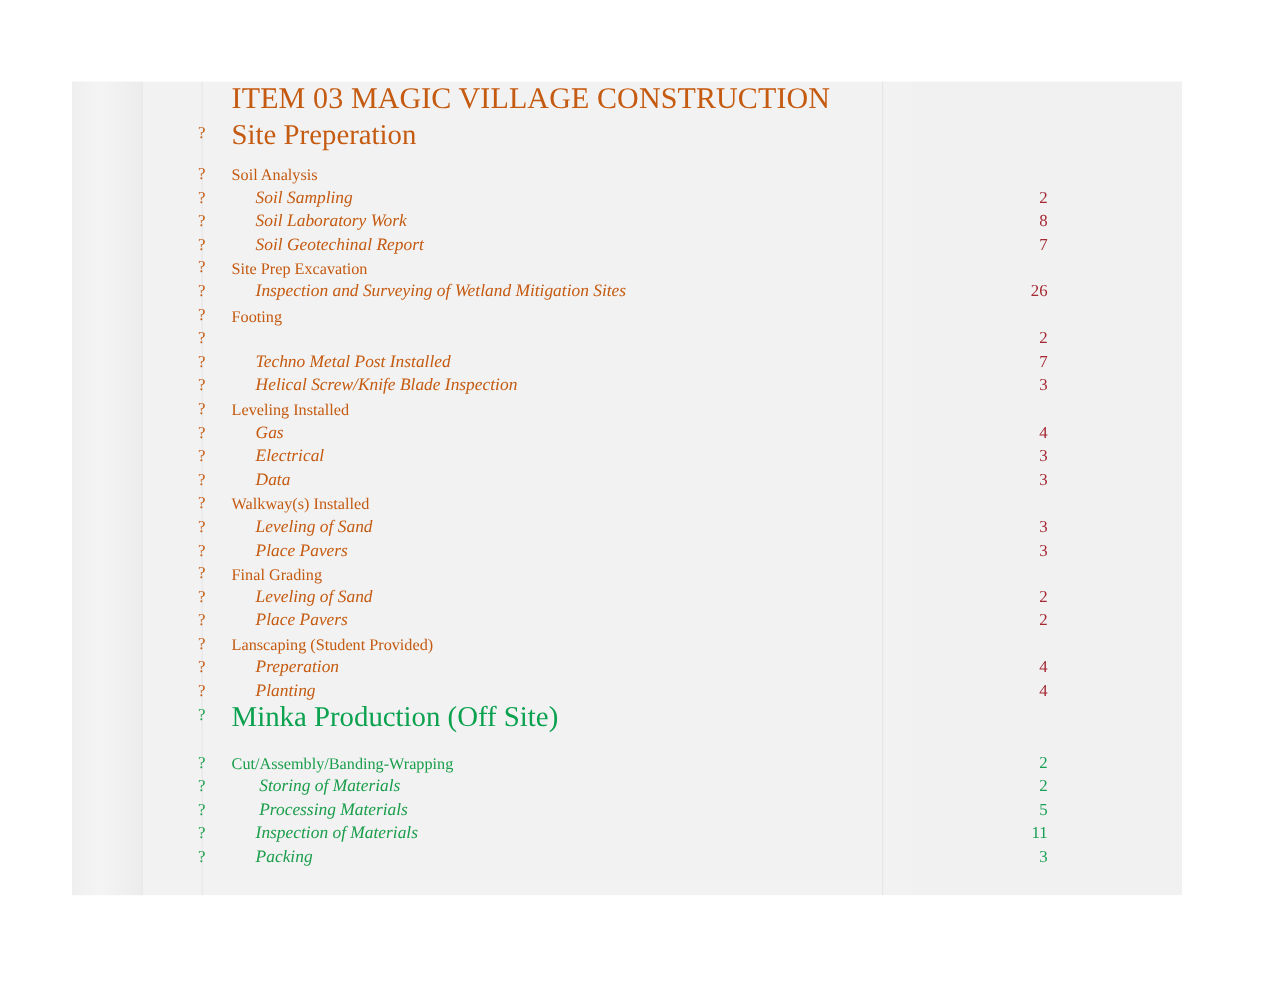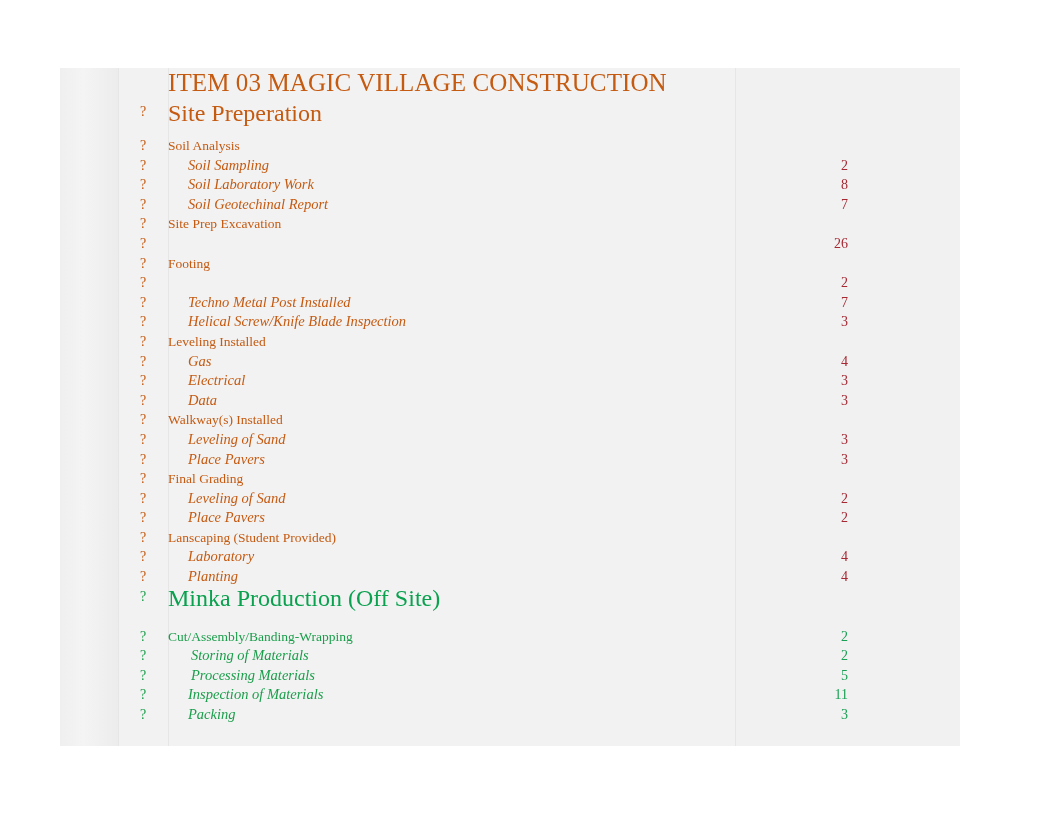--- a/index.html
+++ b/index.html
@@ -17,20 +17,21 @@
 
   
   #sheet {
     position: absolute;
     left: 60px;
     top: 68px;
     width: 900px;
     height: 678px;
     background: #f2f2f2;
     overflow: hidden;
+    padding-left: 25px;
   }
 
   
   .vline {
     position: absolute;
     top: 0;
     bottom: 0;
     width: 1px;
     background: #e6e6e6;
   }
@@ -175,20 +176,21 @@
         <span class="bullet">?</span>
         <span class="label t-task">Soil Geotechinal Report</span>
         <span class="num">7</span>
       </div>
       <div class="row">
         <span class="bullet">?</span>
         <span class="label t-group">Site Prep Excavation</span>
       </div>
       <div class="row">
         <span class="bullet">?</span>
+        <span class="label t-task">Inspection and Surveying of Wetland Mitigation Sites</span>
         <span class="num">26</span>
       </div>
       <div class="row">
         <span class="bullet">?</span>
         <span class="label t-group">Footing</span>
       </div>
       <div class="row">
         <span class="bullet">?</span>
         <span class="num">2</span>
       </div>
@@ -248,21 +250,21 @@
         <span class="bullet">?</span>
         <span class="label t-task">Place Pavers</span>
         <span class="num">2</span>
       </div>
       <div class="row">
         <span class="bullet">?</span>
         <span class="label t-group">Lanscaping (Student Provided)</span>
       </div>
       <div class="row">
         <span class="bullet">?</span>
-        <span class="label t-task">Laboratory</span>
+        <span class="label t-task">Preperation</span>
         <span class="num">4</span>
       </div>
       <div class="row">
         <span class="bullet">?</span>
         <span class="label t-task">Planting</span>
         <span class="num">4</span>
       </div>
       <div class="row h2-row green">
         <span class="bullet">?</span>
         <span class="label t-h1 green">Minka Production (Off Site)</span>

